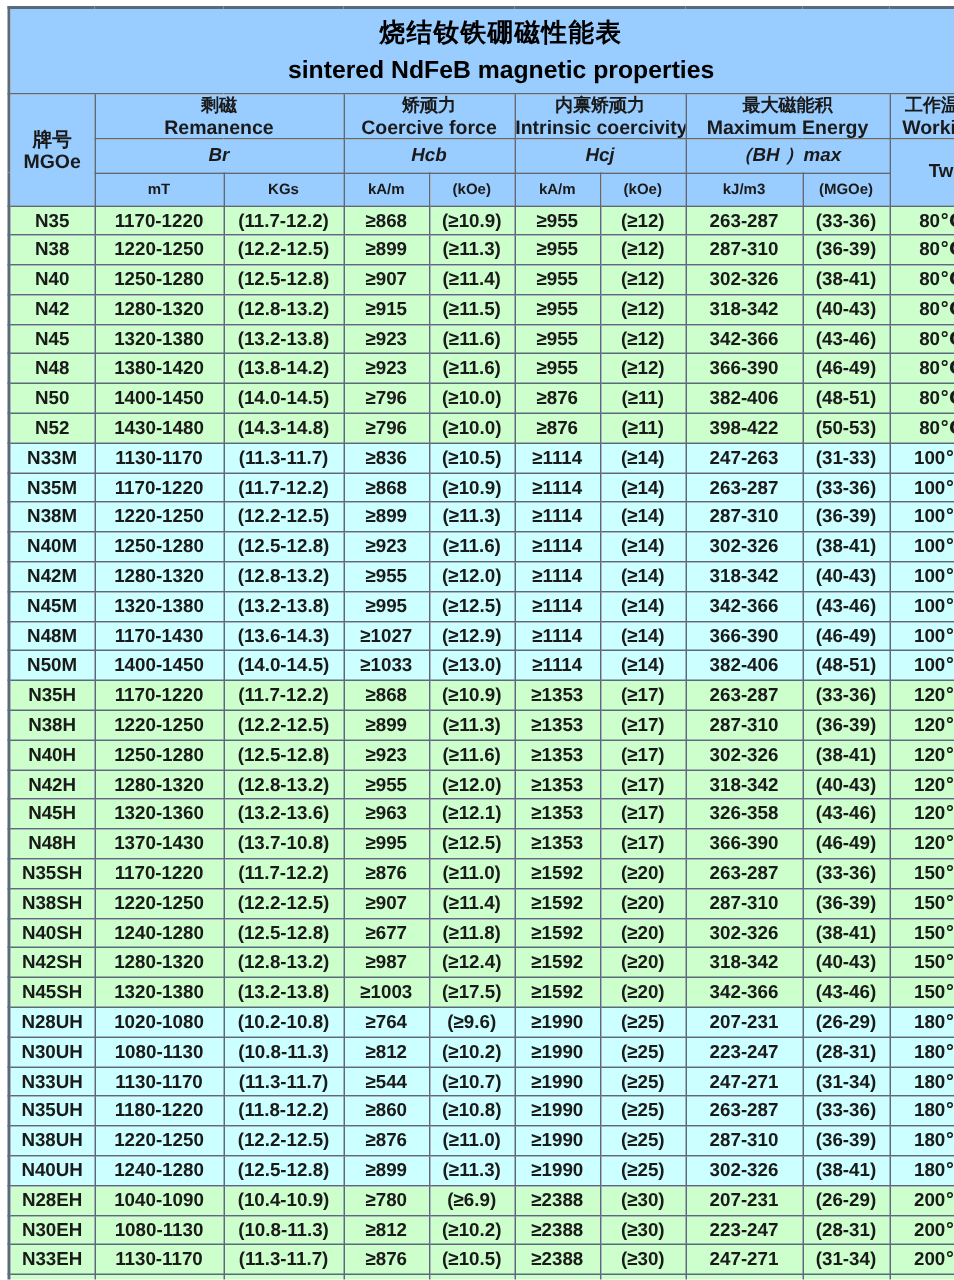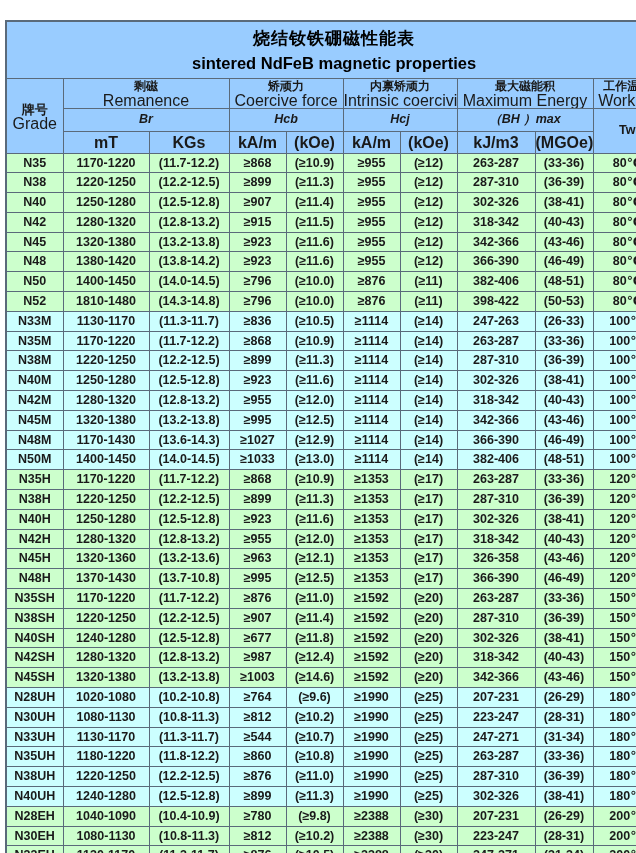--- a/index.html
+++ b/index.html
@@ -11,21 +11,21 @@
   body {
     font-family: "Liberation Sans", "DejaVu Sans", sans-serif;
     width: 636px;
     height: 853px;
     overflow: hidden;
   }
   #sheet {
     width: 632px;
     height: 853px;
     box-sizing: border-box;
-    padding: 20px 5px 5px 5px;
+    padding: 4px 5px 5px 5px;
     background: #ffffff;
   }
   table.props {
     border-collapse: collapse;
     table-layout: fixed;
     width: 626px;
     border: 2px solid #5a6a7a;
     background: #ffffff;
   }
   table.props td, table.props th {
@@ -68,28 +68,28 @@
     font-weight: bold;
   }
   th.hdr .cn {
     font-size: 12px;
     font-weight: bold;
     display: block;
     line-height: 15px;
     font-family: "DejaVu Sans", "Liberation Sans", sans-serif;
   }
   th.hdr .en {
-    font-size: 16px;
-    font-weight: normal;
+    font-size: 13px;
+    font-weight: bold;
     display: block;
     line-height: 13.5px;
   }
   th.grade-cell .cn { font-size: 13px; }
   th.sym { font-size: 12.5px; height: 22px; font-style: italic; }
-  th.unit { font-size: 16px; height: 21px; }
+  th.unit { font-size: 10px; height: 21px; }
   th.tw { font-size: 12.5px; height: 43px; }
 
   
   td.cell {
     font-size: 12.5px;
     height: 18.8px;
     line-height: 18.8px;
     font-weight: bold;
   }
   tr.band-green td.cell { background: #ccffcc; }
@@ -127,21 +127,21 @@
     <thead>
       <tr>
         <td class="title-cell" colspan="10">
           <div class="title-cn">烧结钕铁硼磁性能表</div>
           <div class="title-en">sintered NdFeB magnetic properties</div>
         </td>
       </tr>
       <tr>
         <th class="hdr grade-cell" rowspan="3">
           <span class="cn">牌号</span>
-          <span class="en">Grade</span>
+          <span class="en">MGOe</span>
         </th>
         <th class="hdr" colspan="2">
           <span class="cn">剩磁</span>
           <span class="en">Remanence</span>
         </th>
         <th class="hdr" colspan="2">
           <span class="cn">矫顽力</span>
           <span class="en">Coercive force</span>
         </th>
         <th class="hdr" colspan="2">
@@ -255,40 +255,40 @@
           <td class="cell">≥796</td>
           <td class="cell">(≥10.0)</td>
           <td class="cell">≥876</td>
           <td class="cell">(≥11)</td>
           <td class="cell">382-406</td>
           <td class="cell">(48-51)</td>
           <td class="cell">80℃</td>
         </tr>
         <tr class="band-green">
           <td class="cell">N52</td>
-          <td class="cell">1810-1480</td>
+          <td class="cell">1430-1480</td>
           <td class="cell">(14.3-14.8)</td>
           <td class="cell">≥796</td>
           <td class="cell">(≥10.0)</td>
           <td class="cell">≥876</td>
           <td class="cell">(≥11)</td>
           <td class="cell">398-422</td>
           <td class="cell">(50-53)</td>
           <td class="cell">80℃</td>
         </tr>
         <tr class="band-cyan">
           <td class="cell">N33M</td>
           <td class="cell">1130-1170</td>
           <td class="cell">(11.3-11.7)</td>
           <td class="cell">≥836</td>
           <td class="cell">(≥10.5)</td>
           <td class="cell">≥1114</td>
           <td class="cell">(≥14)</td>
           <td class="cell">247-263</td>
-          <td class="cell">(26-33)</td>
+          <td class="cell">(31-33)</td>
           <td class="cell">100℃</td>
         </tr>
         <tr class="band-cyan">
           <td class="cell">N35M</td>
           <td class="cell">1170-1220</td>
           <td class="cell">(11.7-12.2)</td>
           <td class="cell">≥868</td>
           <td class="cell">(≥10.9)</td>
           <td class="cell">≥1114</td>
           <td class="cell">(≥14)</td>
@@ -486,21 +486,21 @@
           <td class="cell">(≥20)</td>
           <td class="cell">318-342</td>
           <td class="cell">(40-43)</td>
           <td class="cell">150℃</td>
         </tr>
         <tr class="band-green">
           <td class="cell">N45SH</td>
           <td class="cell">1320-1380</td>
           <td class="cell">(13.2-13.8)</td>
           <td class="cell">≥1003</td>
-          <td class="cell">(≥14.6)</td>
+          <td class="cell">(≥17.5)</td>
           <td class="cell">≥1592</td>
           <td class="cell">(≥20)</td>
           <td class="cell">342-366</td>
           <td class="cell">(43-46)</td>
           <td class="cell">150℃</td>
         </tr>
         <tr class="band-cyan">
           <td class="cell">N28UH</td>
           <td class="cell">1020-1080</td>
           <td class="cell">(10.2-10.8)</td>
@@ -570,21 +570,21 @@
           <td class="cell">(≥25)</td>
           <td class="cell">302-326</td>
           <td class="cell">(38-41)</td>
           <td class="cell">180℃</td>
         </tr>
         <tr class="band-green">
           <td class="cell">N28EH</td>
           <td class="cell">1040-1090</td>
           <td class="cell">(10.4-10.9)</td>
           <td class="cell">≥780</td>
-          <td class="cell">(≥9.8)</td>
+          <td class="cell">(≥6.9)</td>
           <td class="cell">≥2388</td>
           <td class="cell">(≥30)</td>
           <td class="cell">207-231</td>
           <td class="cell">(26-29)</td>
           <td class="cell">200℃</td>
         </tr>
         <tr class="band-green">
           <td class="cell">N30EH</td>
           <td class="cell">1080-1130</td>
           <td class="cell">(10.8-11.3)</td>

